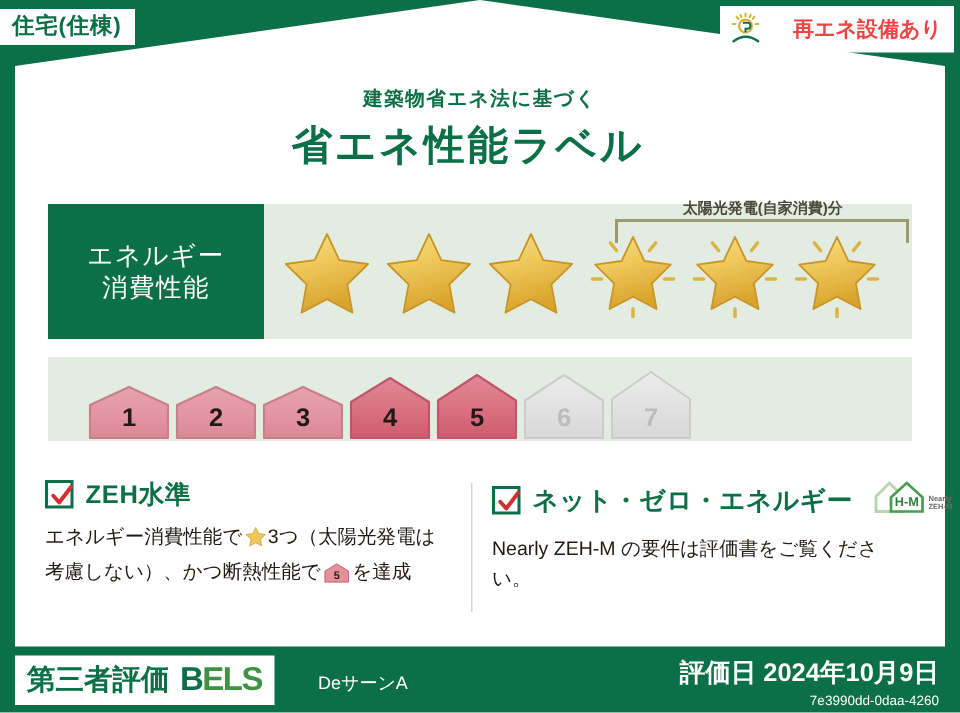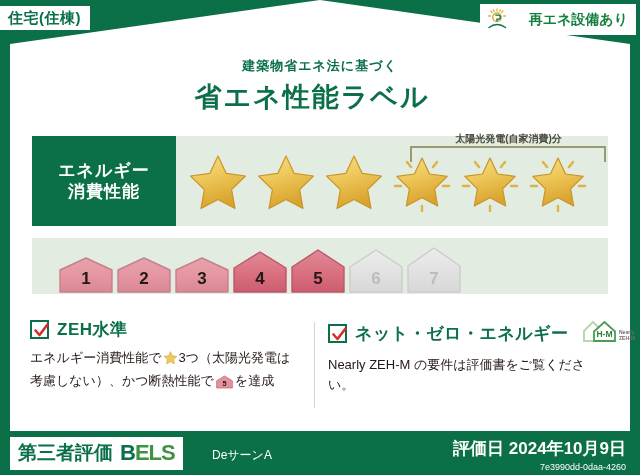--- a/index.html
+++ b/index.html
@@ -21,21 +21,21 @@
   .top-tag{
     position:absolute;left:0;top:6px;
     background:#fff;color:#0b7048;
     font-size:15px;font-weight:bold;letter-spacing:.5px;
     padding:4px 9px 5px 8px;
     line-height:1;
   }
   
   .top-tag-right{
     position:absolute;right:4px;top:4px;
-    background:#fff;color:#15803d;
+    background:#fff;color:#ef4444;
     font-size:14px;font-weight:bold;
     padding:4px 8px 5px 6px;
     display:flex;align-items:center;gap:19px;line-height:1;
   }
   .sun-icon{width:24px;height:22px;display:block;}
   
   .title-sub{
     position:absolute;left:0;right:0;top:57px;text-align:center;
     font-size:13px;font-weight:bold;color:#0b7048;letter-spacing:1px;
   }
@@ -46,21 +46,21 @@
   
   .row{
     position:absolute;left:32px;width:576px;display:flex;
     background:#e3ece1;align-items:stretch;
   }
   .row-energy{top:136px;height:90px;}
   .row-insul{top:238px;height:56px;}
   .row-key{
     width:144px;background:#0b7048;color:#fff;
     display:flex;flex-direction:column;justify-content:center;align-items:center;
-    font-size:17px;font-weight:bold;letter-spacing:1px;line-height:1.25;
+    font-size:17px;font-weight:normal;letter-spacing:1px;line-height:1.25;
     flex:0 0 144px;
   }
   .row-val{flex:1;position:relative;display:flex;align-items:center;}
   
   .stars{display:flex;align-items:center;gap:4px;padding-left:10px;}
   .star-wrap{position:relative;width:64px;height:62px;}
   .star-wrap svg{display:block;}
   
   .solar-bracket{
     position:absolute;left:234px;top:10px;width:196px;height:16px;

